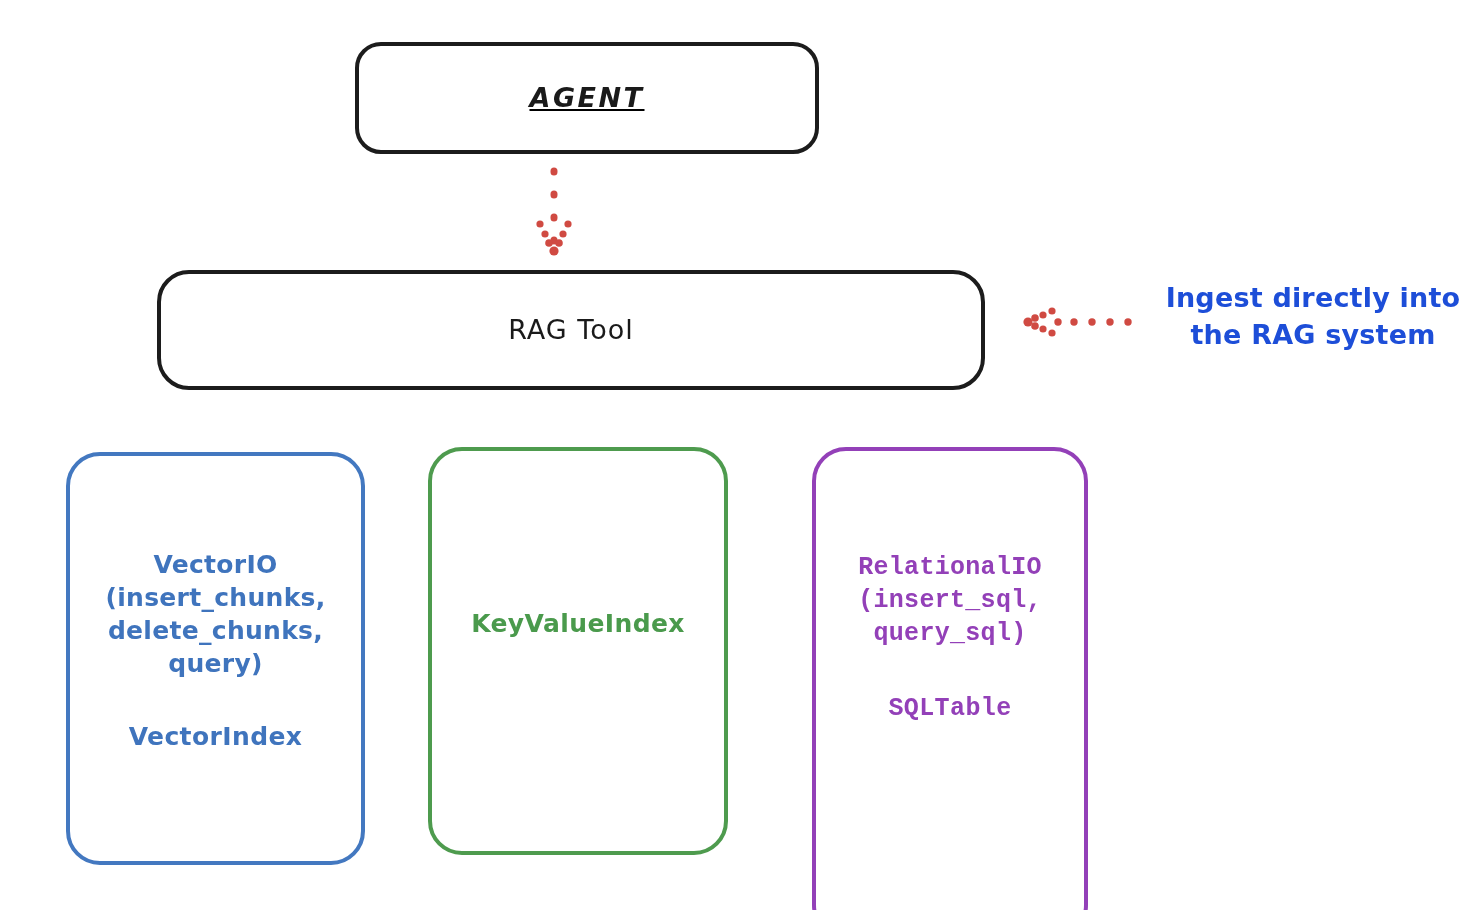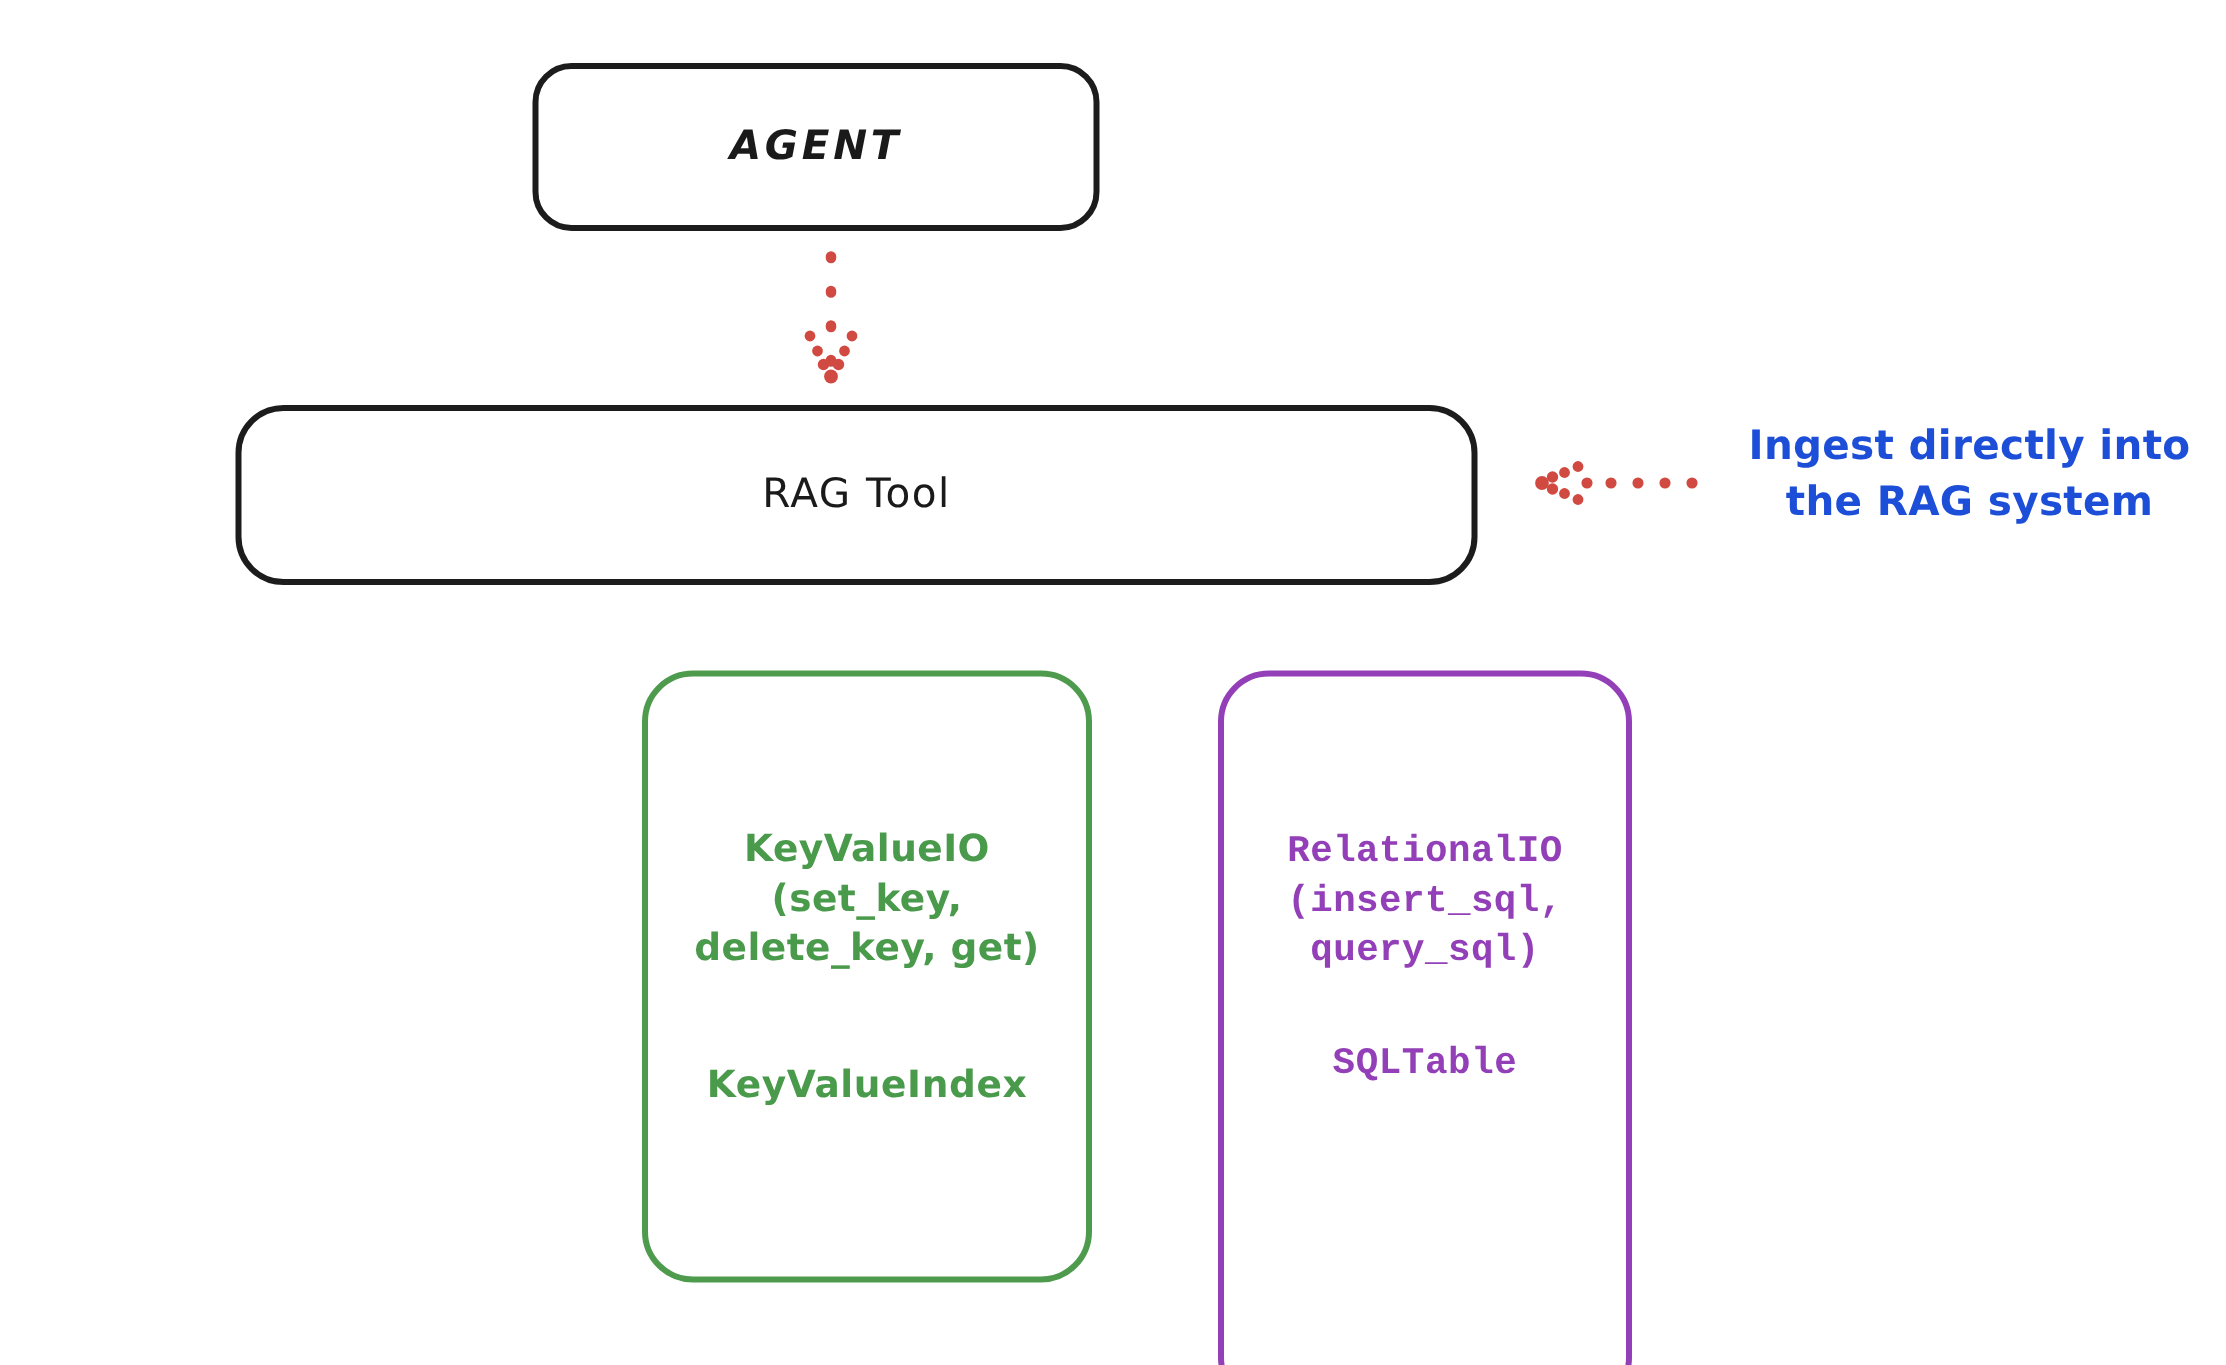--- a/index.html
+++ b/index.html
@@ -35,24 +35,25 @@
     display: block;
     white-space: pre-line;
     line-height: 1.30;
     letter-spacing: 0.3px;
   }
 
   
   #agent-box {
     left: 355px;
     top: 42px;
-    width: 378px;
+    width: 464px;
     height: 112px;
     border: 4px solid #1c1c1c;
     border-radius: 26px;
+    text-decoration: underline;
   }
   #agent-box .box-label {
     font-family: "DejaVu Sans", sans-serif;
     font-size: 27px;
     font-style: italic;
     font-weight: 600;
     color: #1a1a1a;
     letter-spacing: 2.5px;
   }
 
@@ -166,26 +167,32 @@
 <div class="canvas">
 
   <div class="box" id="agent-box">
     <span class="box-label">AGENT</span>
   </div>
 
   <div class="box" id="ragtool-box">
     <span class="box-label">RAG Tool</span>
   </div>
 
+  <div class="box provider-box" id="vector-box">
+    <div class="stack">
+      <span class="box-label">VectorIO
+(insert_chunks,
+delete_chunks,
+query)</span>
+      <span class="sub-label">VectorIndex</span>
+    </div>
+  </div>
 
   <div class="box provider-box" id="keyvalue-box">
     <div class="stack">
-      <span class="box-label">KeyValueIO
-(set_key,
-delete_key, get)</span>
       <span class="sub-label">KeyValueIndex</span>
     </div>
   </div>
 
   <div class="box provider-box" id="relational-box">
     <div class="stack">
       <span class="box-label">RelationalIO
 (insert_sql,
 query_sql)</span>
       <span class="sub-label">SQLTable</span>

